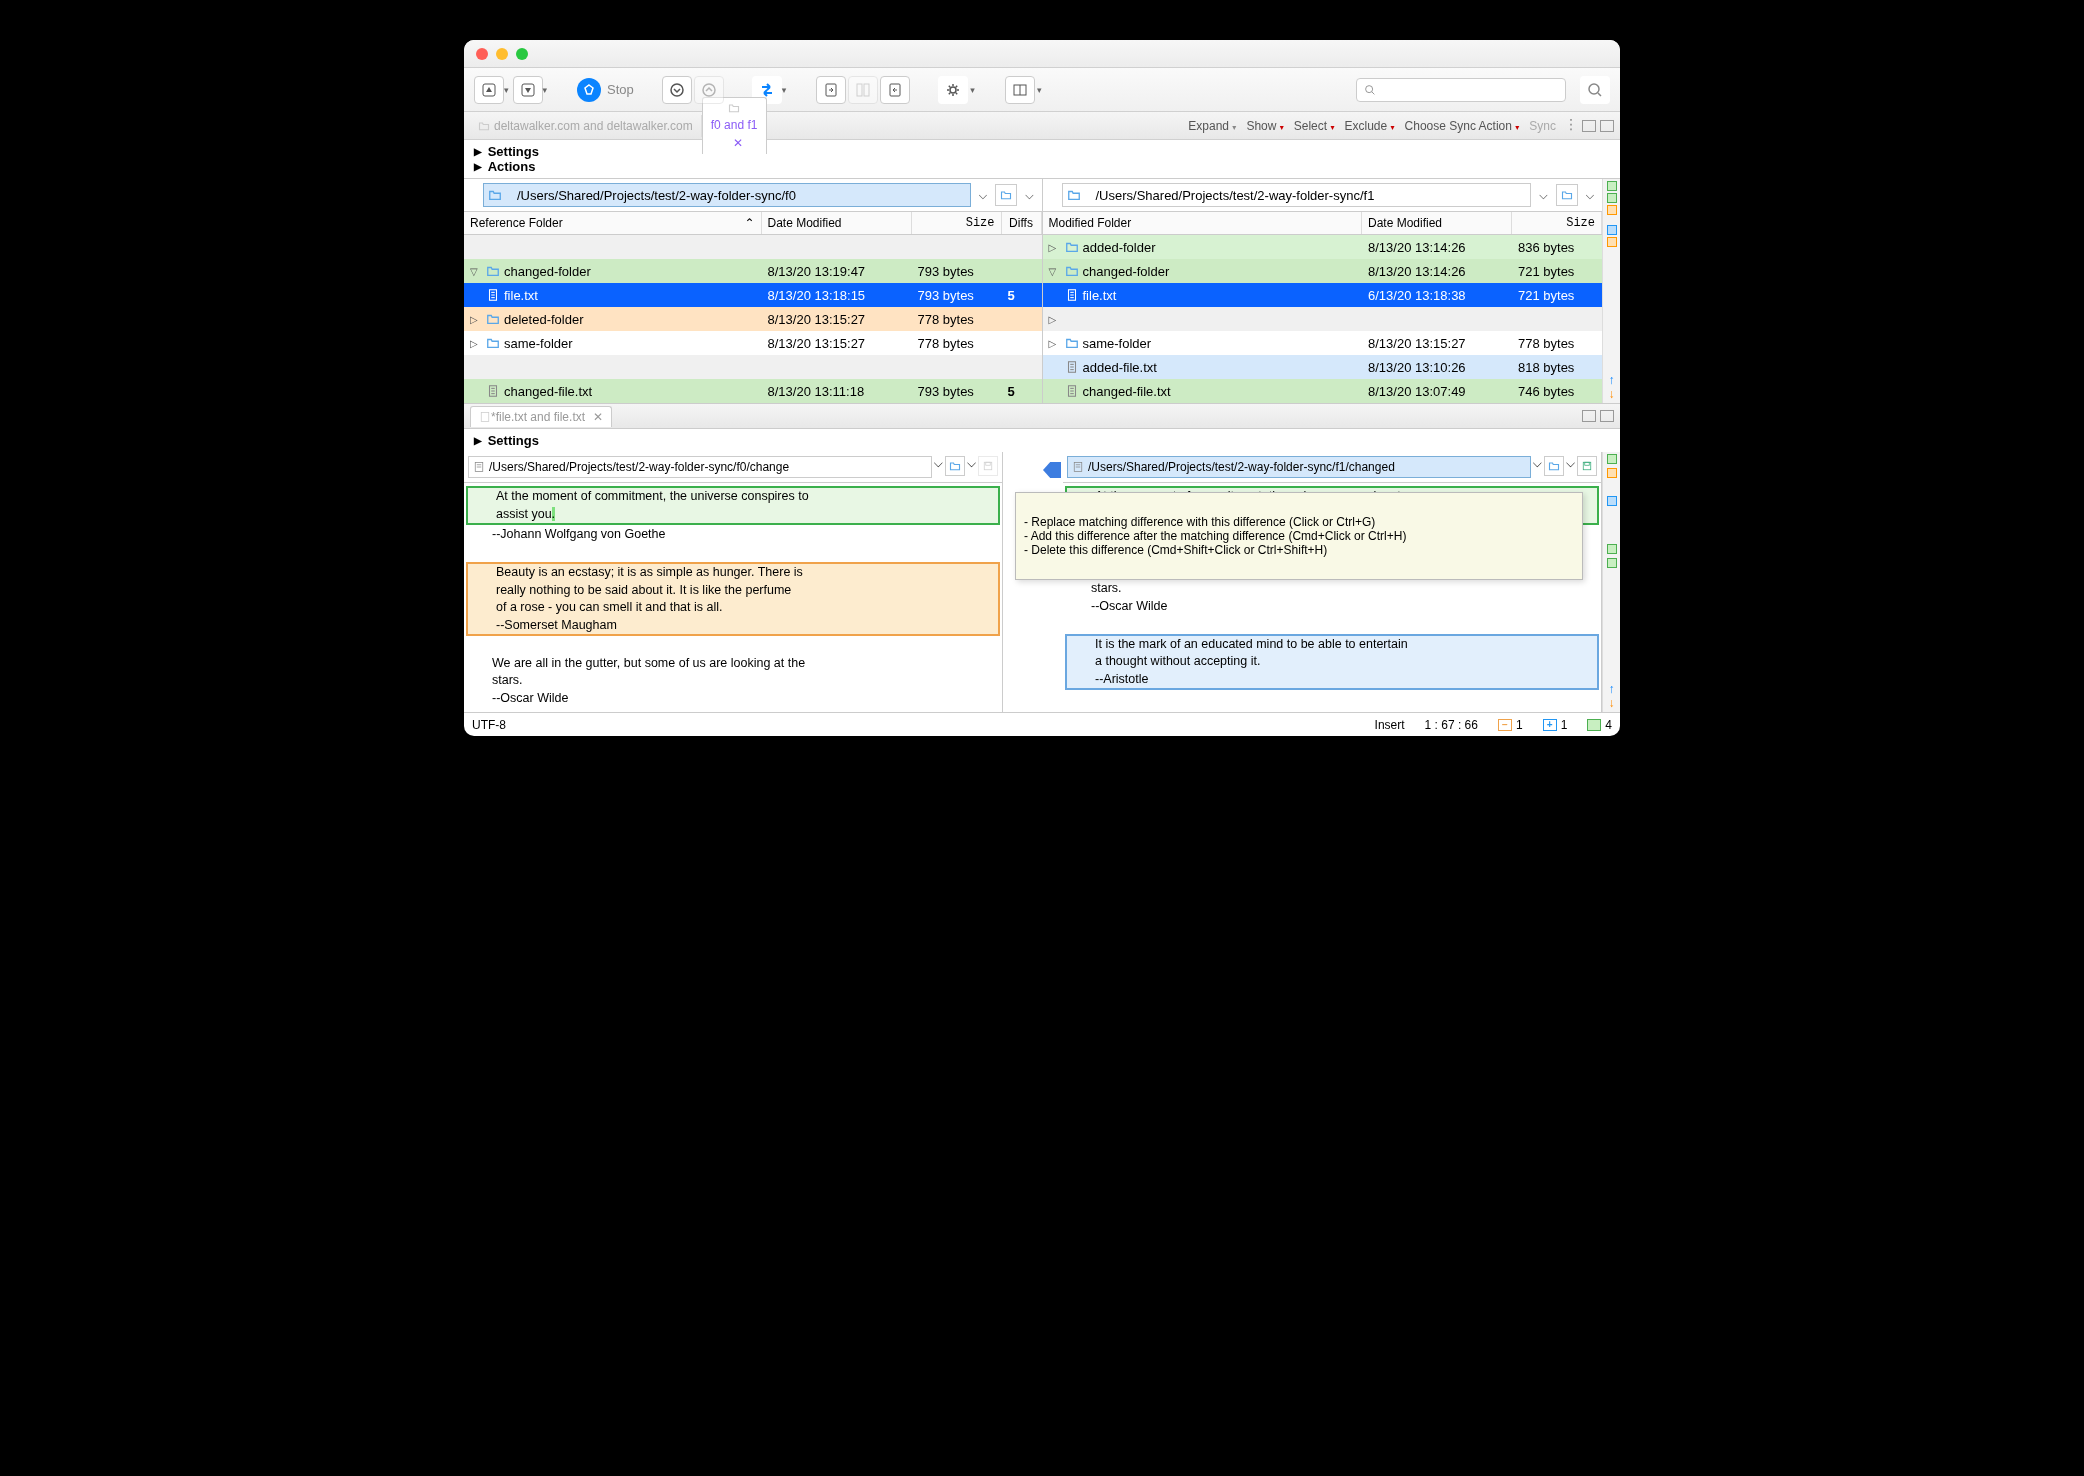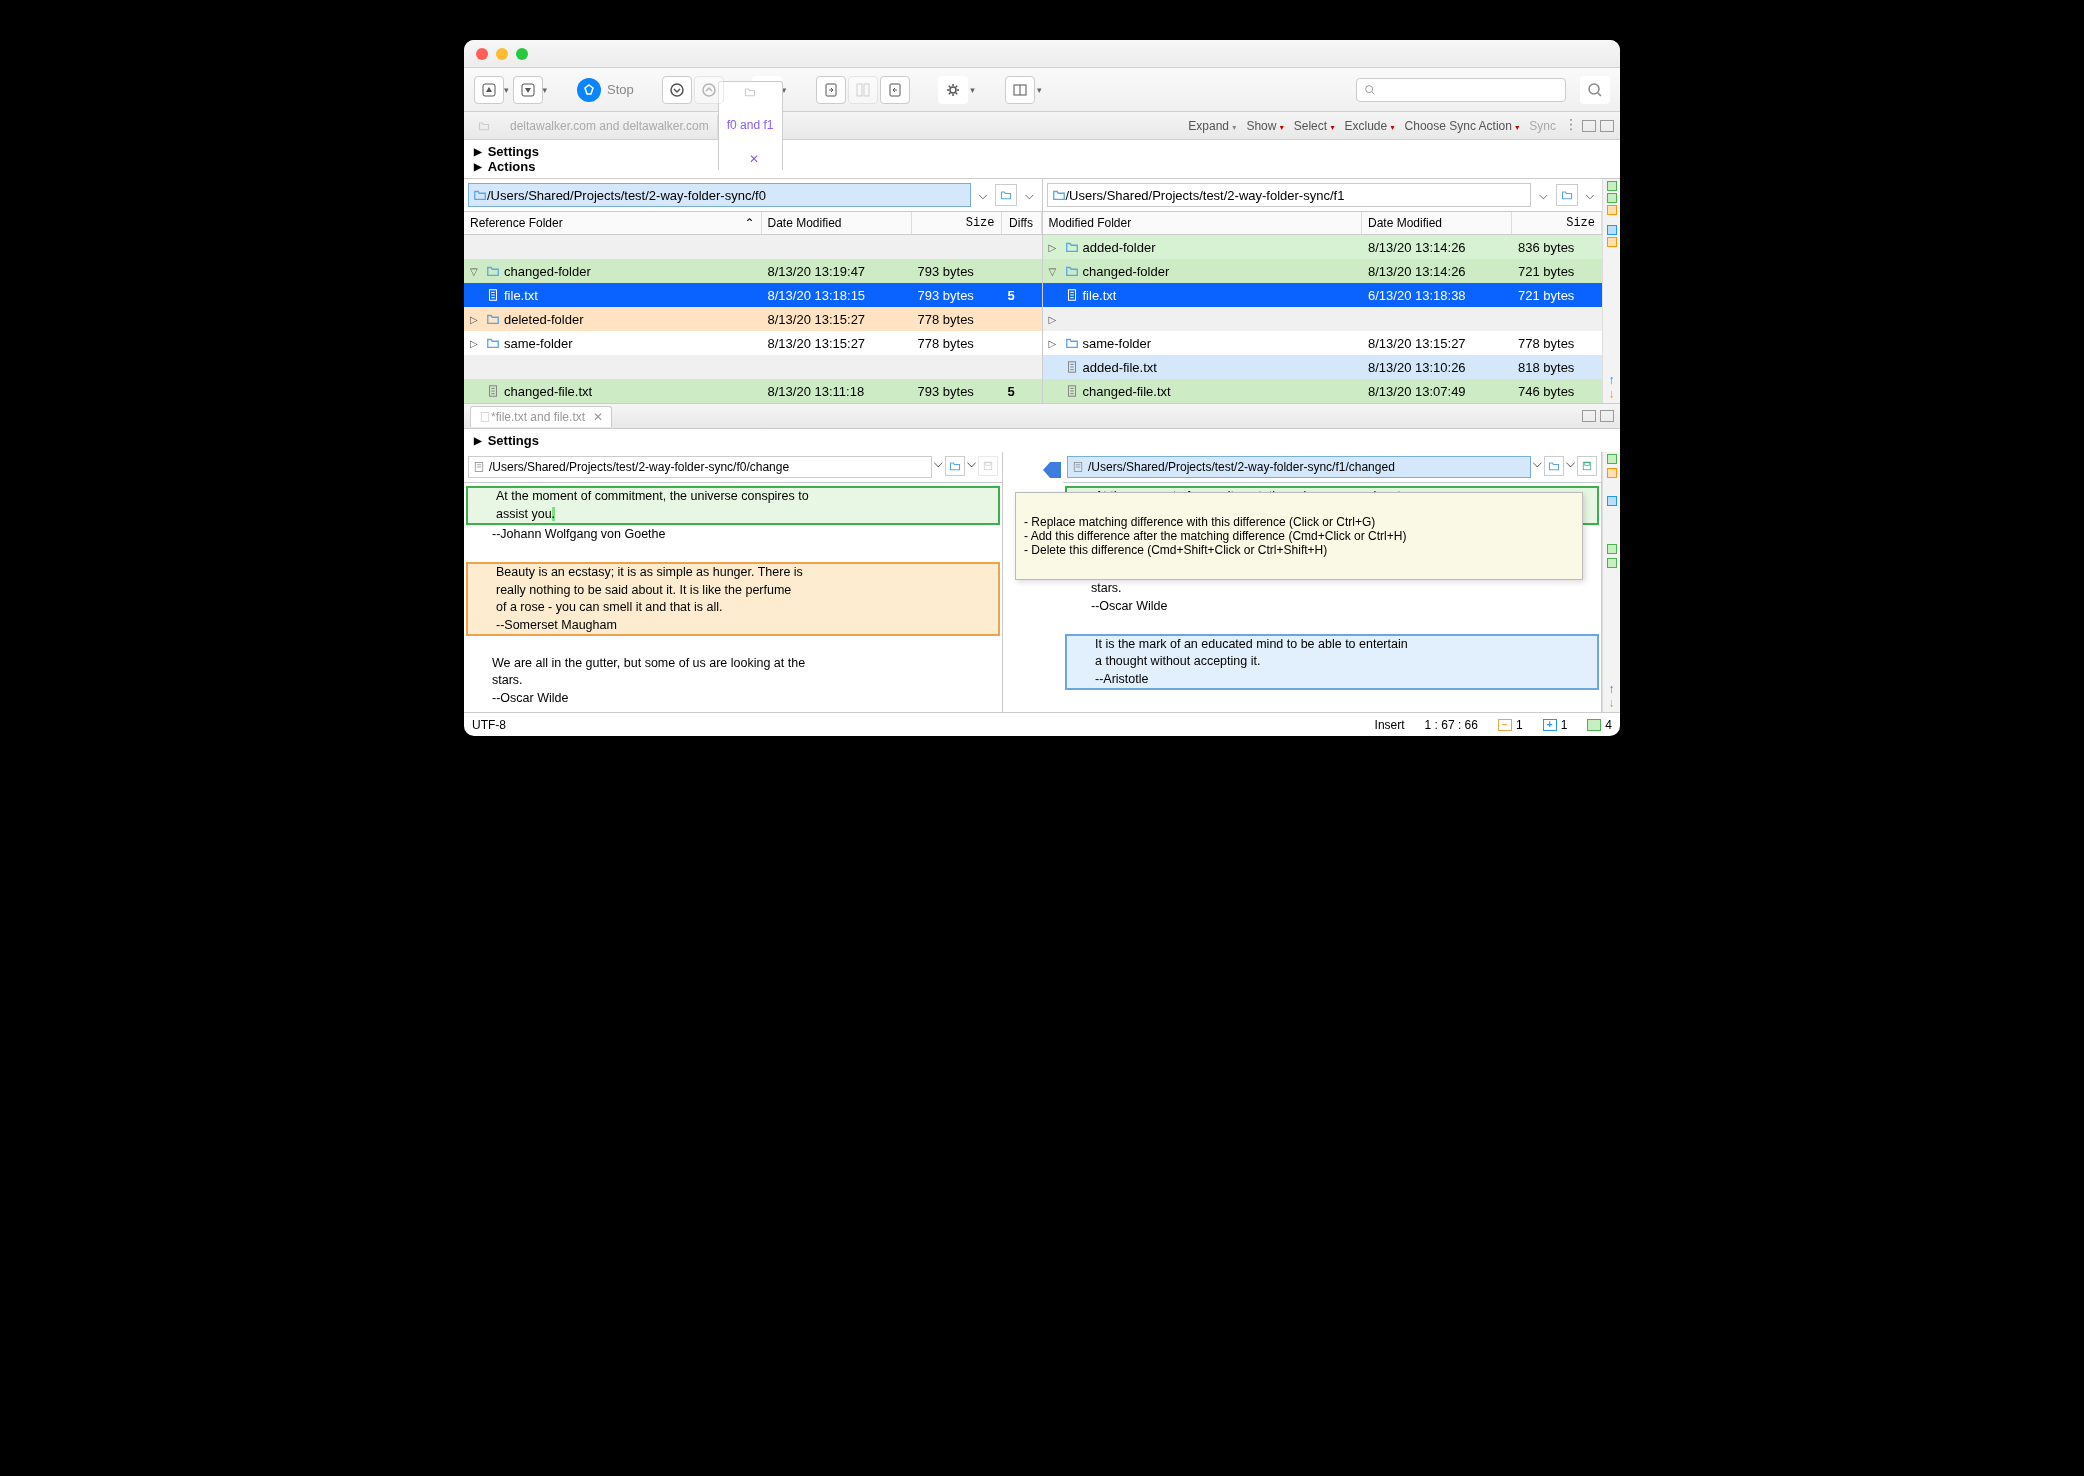--- a/index.html
+++ b/index.html
@@ -16,37 +16,37 @@
 .tgroup { display: flex; align-items: center; gap: 2px; }
 .tgap { width: 20px; }
 .stopbtn { display: flex; align-items: center; gap: 6px; color: #888; font-size: 13px; }
 .stopbtn .circ { width: 24px; height: 24px; border-radius: 50%; background: #0a84ff; display: flex; align-items: center; justify-content: center; }
 .searchbox { flex: 1; max-width: 210px; margin-left: auto; height: 24px; border: 1px solid #ccc; border-radius: 4px; display: flex; align-items: center; padding: 0 6px; background: #fff; }
 .searchbox svg { width: 14px; height: 14px; }
 .searchbtn { margin-left: 10px; }
 .caret-sm { font-size: 9px; color: #666; margin-left:-2px; margin-right: 2px;}
 
 .tabstrip { height: 28px; background: linear-gradient(#f5f5f5,#e8e8e8); border-bottom: 1px solid #d0d0d0; display: flex; align-items: center; padding: 0 6px; font-size: 12px; }
-.tab { padding: 4px 8px; color: #aaa; display: flex; align-items: center; gap: 20px; border-right: 1px solid #ddd; }
+.tab { padding: 4px 8px; color: #aaa; display: flex; align-items: center; gap: 4px; border-right: 1px solid #ddd; }
 .tab.active { background: #fff; color: #8b5cf6; border: 1px solid #ccc; border-bottom: none; border-radius: 3px 3px 0 0; flex-direction: column; }
 .tabstrip .menus { margin-left: auto; display: flex; gap: 10px; font-size: 12px; color: #555; }
 .tabstrip .menus span { cursor: pointer; }
 .tri { font-size: 8px; color: #888; }
 .minicons { display: flex; gap: 4px; margin-left: 8px; }
 .minicons div { width: 14px; height: 12px; border: 1px solid #999; }
 
 .outline { padding: 4px 10px; font-size: 13px; }
 .outline-row { display: flex; align-items: center; gap: 6px; cursor: pointer; font-weight: 600;}
 .outline-row .arr { font-size: 10px; }
 
 .split { display: flex; border-top: 1px solid #ccc;}
 .pane { flex: 1; min-width: 0; }
 .pane + .pane { border-left: 1px solid #ccc; }
 .pathbar { display: flex; align-items: center; gap: 4px; padding: 4px; border-bottom: 1px solid #ccc; font-size: 13px; }
-.pathinput { flex: 1; height: 24px; border: 1px solid #ccc; display: flex; align-items: center; padding: 0 4px; gap: 0; background: #fff; }
+.pathinput { flex: 1; height: 24px; border: 1px solid #ccc; display: flex; align-items: center; padding: 0 4px; gap: 15px; background: #fff; margin-left: 15px; }
 .pathinput.sel { background: #d5e8fb; border-color: #7aaed8;}
 .pathbar .mini { width: 22px; height: 22px; border: 1px solid #ccc; display: flex; align-items: center; justify-content: center; font-size: 11px; cursor: pointer;}
 .pathbar .chev { font-size: 11px; color: #555; padding: 0 4px; cursor:pointer;}
 
 .cols { display: flex; border-bottom: 1px solid #ccc; font-size: 12px; background: #fafafa;}
 .cols > div { padding: 4px 6px; border-right: 1px solid #ddd; }
 .c-name { flex: 1;} .c-date { width: 150px;} .c-size { width: 90px; text-align: right; font-family: Liberation Mono, monospace;} .c-diff { width: 40px; text-align: center;}
 
 .rows { font-size: 13px; }
 .row { display: flex; align-items: center; height: 24px; }

